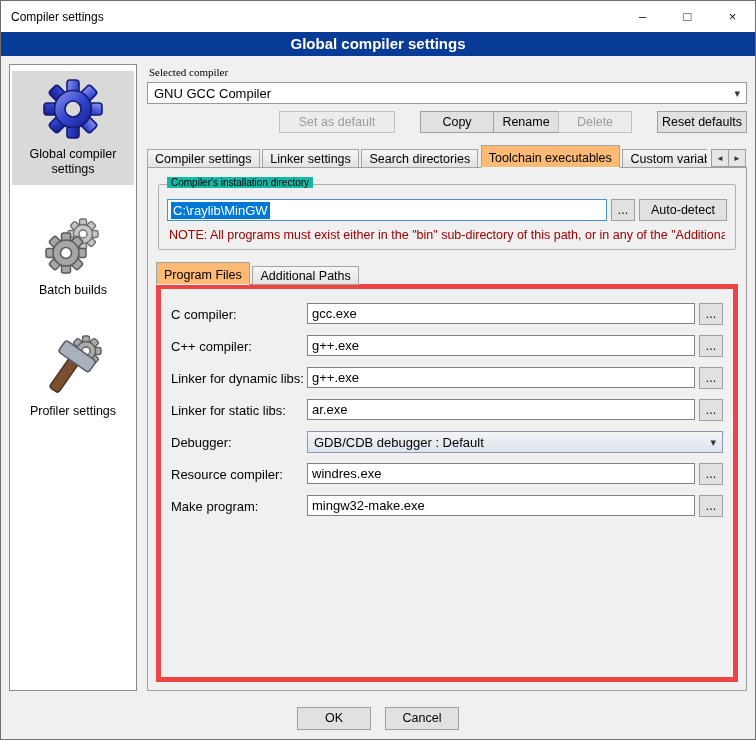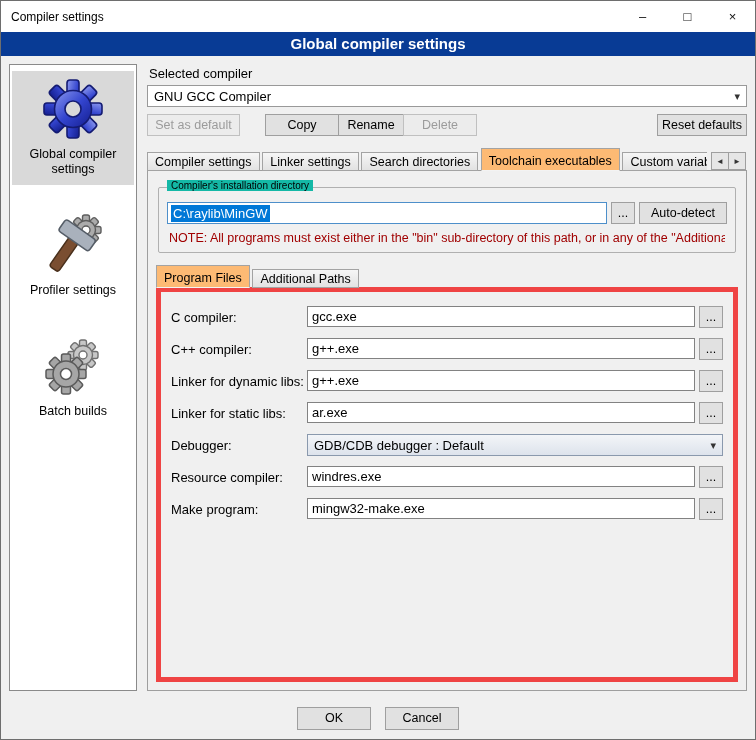--- a/index.html
+++ b/index.html
@@ -18,32 +18,32 @@
   .main { flex:1; display:flex; gap:10px; padding:8px 8px 6px; min-height:0; }
 
   
   .sidebar { width:128px; background:#fff; border:1px solid #8a8a8a; padding:6px 2px; display:flex; flex-direction:column; gap:22px; overflow:hidden; flex:0 0 auto; }
   .side-item { text-align:center; padding:6px 2px 8px; font-size:12.5px; line-height:15px; cursor:default; }
   .side-item.selected { background:#d9d9d9; }
   .side-item svg { display:block; margin:0 auto 6px; }
 
   
   .content { flex:1; display:flex; flex-direction:column; min-width:0; min-height:0; }
-  .lbl { font-size:13px; margin:2px 0 4px 2px; }
+  .lbl { font-size:11px; margin:2px 0 4px 2px;font-family:Liberation Serif, serif; }
 
   .combo { height:22px; border:1px solid #999; background:#fff; display:flex; align-items:center; padding:0 6px; font-size:13px; cursor:default; }
   .combo .chev { margin-left:auto; font-size:11px; color:#333; }
   .combo.gray { background:linear-gradient(#f3f5f8,#dde3ec); border-color:#8a99ad; }
 
   .btn { background:#e1e1e1; border:1px solid #9f9f9f; font-size:12.5px; height:22px; font-family:inherit; color:#000; cursor:default; }
   .btn:disabled, .btn.disabled { color:#9b9b9b; border-color:#c0c0c0; background:#ececec; }
   .btn.small { width:24px; flex:0 0 auto; }
 
   .btn-row { display:flex; margin-top:7px; height:22px; align-items:center; }
-  .btn-row .b-setdef { width:93px; }
+  .btn-row .b-setdef { width:116px; margin-left:132px; }
   .btn-row .b-copy { width:74px; margin-left:25px; }
   .btn-row .b-rename { width:66px; margin-left:-1px; }
   .btn-row .b-delete { width:74px; margin-left:-1px; }
   .btn-row .b-reset { width:90px; margin-left:auto; }
 
   
   .tabstrip { position:relative; margin-top:12px; height:23px; padding-right:40px; z-index:2; flex:0 0 auto; }
   .tabstrip-inner { overflow:hidden; white-space:nowrap; height:23px; }
   .tab { display:inline-block; vertical-align:bottom; border:1px solid #a3a3a3; background:linear-gradient(#f6f6f6,#e2e2e2); padding:2px 7px; font-size:12.5px; height:19px; line-height:14px; margin-right:-1px; cursor:default; }
   .tab.active { background:#fdba74; height:23px; padding-top:5px; border-bottom:1px solid #f3f3f3; position:relative; z-index:3; }
@@ -108,56 +108,56 @@
             <rect x="-6" y="-29" width="12" height="58" rx="3" transform="rotate(135)"></rect>
             <circle r="18.5"></circle>
             <circle r="8" fill="#d9d9d9"></circle>
           </g>
         </svg>
         <span>Global compiler settings</span>
       </div>
 
       <div class="side-item">
         <svg width="64" height="64" viewBox="0 0 64 64">
+          <g transform="translate(42,21)" fill="#c7c7c7" stroke="#707070" stroke-width="1.4">
+            <rect x="-3.5" y="-15" width="7" height="30" rx="2"></rect>
+            <rect x="-3.5" y="-15" width="7" height="30" rx="2" transform="rotate(45)"></rect>
+            <rect x="-3.5" y="-15" width="7" height="30" rx="2" transform="rotate(90)"></rect>
+            <rect x="-3.5" y="-15" width="7" height="30" rx="2" transform="rotate(135)"></rect>
+            <circle r="9.5"></circle>
+            <circle r="4" fill="#ffffff"></circle>
+          </g>
+          <g transform="translate(25,40)" fill="#a6a6a6" stroke="#5a5a5a" stroke-width="1.5">
+            <rect x="-4.5" y="-20" width="9" height="40" rx="2"></rect>
+            <rect x="-4.5" y="-20" width="9" height="40" rx="2" transform="rotate(45)"></rect>
+            <rect x="-4.5" y="-20" width="9" height="40" rx="2" transform="rotate(90)"></rect>
+            <rect x="-4.5" y="-20" width="9" height="40" rx="2" transform="rotate(135)"></rect>
+            <circle r="13"></circle>
+            <circle r="5.5" fill="#ffffff"></circle>
+          </g>
+        </svg>
+        <span>Batch builds</span>
+      </div>
+
+      <div class="side-item">
+        <svg width="64" height="64" viewBox="0 0 64 64">
           <g transform="translate(45,17)" fill="#ababab" stroke="#5d5d5d" stroke-width="1.4">
             <rect x="-3.5" y="-15" width="7" height="30" rx="2"></rect>
             <rect x="-3.5" y="-15" width="7" height="30" rx="2" transform="rotate(45)"></rect>
             <rect x="-3.5" y="-15" width="7" height="30" rx="2" transform="rotate(90)"></rect>
             <rect x="-3.5" y="-15" width="7" height="30" rx="2" transform="rotate(135)"></rect>
             <circle r="9.5"></circle>
             <circle r="4" fill="#ffffff"></circle>
           </g>
           <g transform="rotate(35 26 36)">
             <rect x="21" y="22" width="11" height="38" rx="3" fill="#7a4e31" stroke="#49301c" stroke-width="1.5"></rect>
             <rect x="8" y="12" width="37" height="14" rx="3" fill="#a9b1bc" stroke="#555d67" stroke-width="1.5"></rect>
           </g>
         </svg>
         <span>Profiler settings</span>
-      </div>
-
-      <div class="side-item">
-        <svg width="64" height="64" viewBox="0 0 64 64">
-          <g transform="translate(42,21)" fill="#c7c7c7" stroke="#707070" stroke-width="1.4">
-            <rect x="-3.5" y="-15" width="7" height="30" rx="2"></rect>
-            <rect x="-3.5" y="-15" width="7" height="30" rx="2" transform="rotate(45)"></rect>
-            <rect x="-3.5" y="-15" width="7" height="30" rx="2" transform="rotate(90)"></rect>
-            <rect x="-3.5" y="-15" width="7" height="30" rx="2" transform="rotate(135)"></rect>
-            <circle r="9.5"></circle>
-            <circle r="4" fill="#ffffff"></circle>
-          </g>
-          <g transform="translate(25,40)" fill="#a6a6a6" stroke="#5a5a5a" stroke-width="1.5">
-            <rect x="-4.5" y="-20" width="9" height="40" rx="2"></rect>
-            <rect x="-4.5" y="-20" width="9" height="40" rx="2" transform="rotate(45)"></rect>
-            <rect x="-4.5" y="-20" width="9" height="40" rx="2" transform="rotate(90)"></rect>
-            <rect x="-4.5" y="-20" width="9" height="40" rx="2" transform="rotate(135)"></rect>
-            <circle r="13"></circle>
-            <circle r="5.5" fill="#ffffff"></circle>
-          </g>
-        </svg>
-        <span>Batch builds</span>
       </div>
     </div>
 
     <div class="content">
 
       <div class="lbl">Selected compiler</div>
 
       <div class="combo">
         <span>GNU GCC Compiler</span>
         <span class="chev">▾</span>

